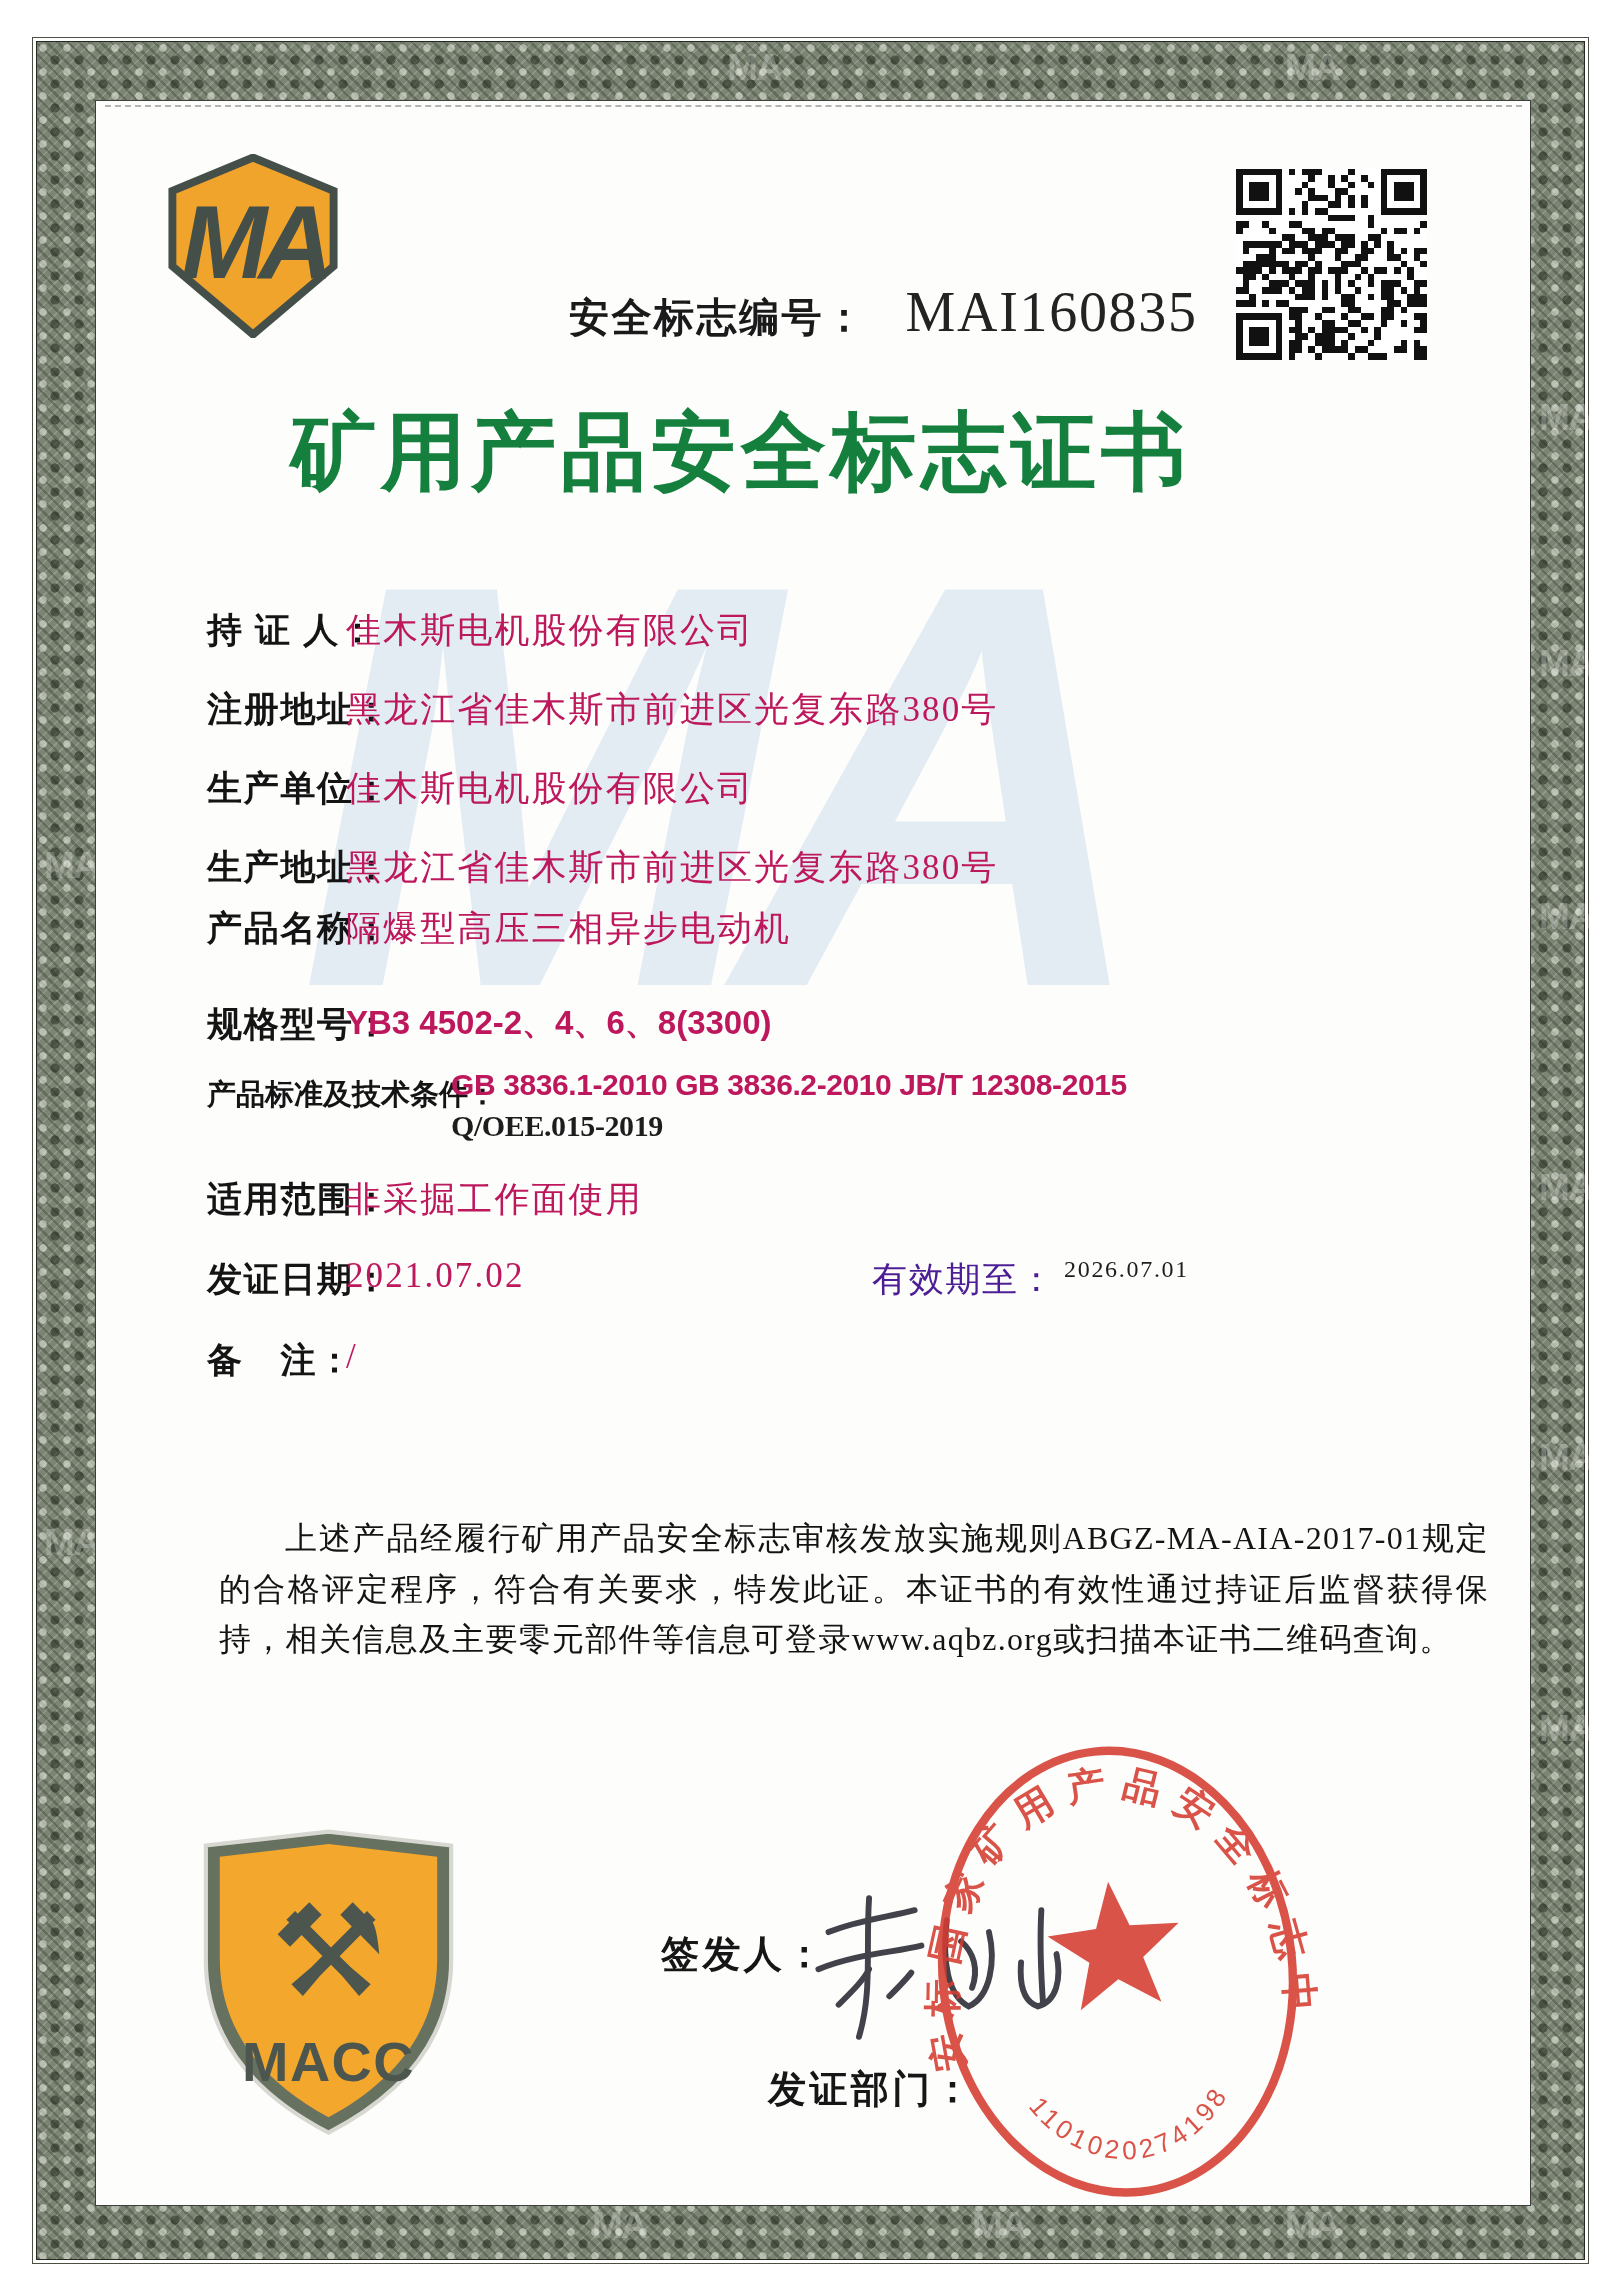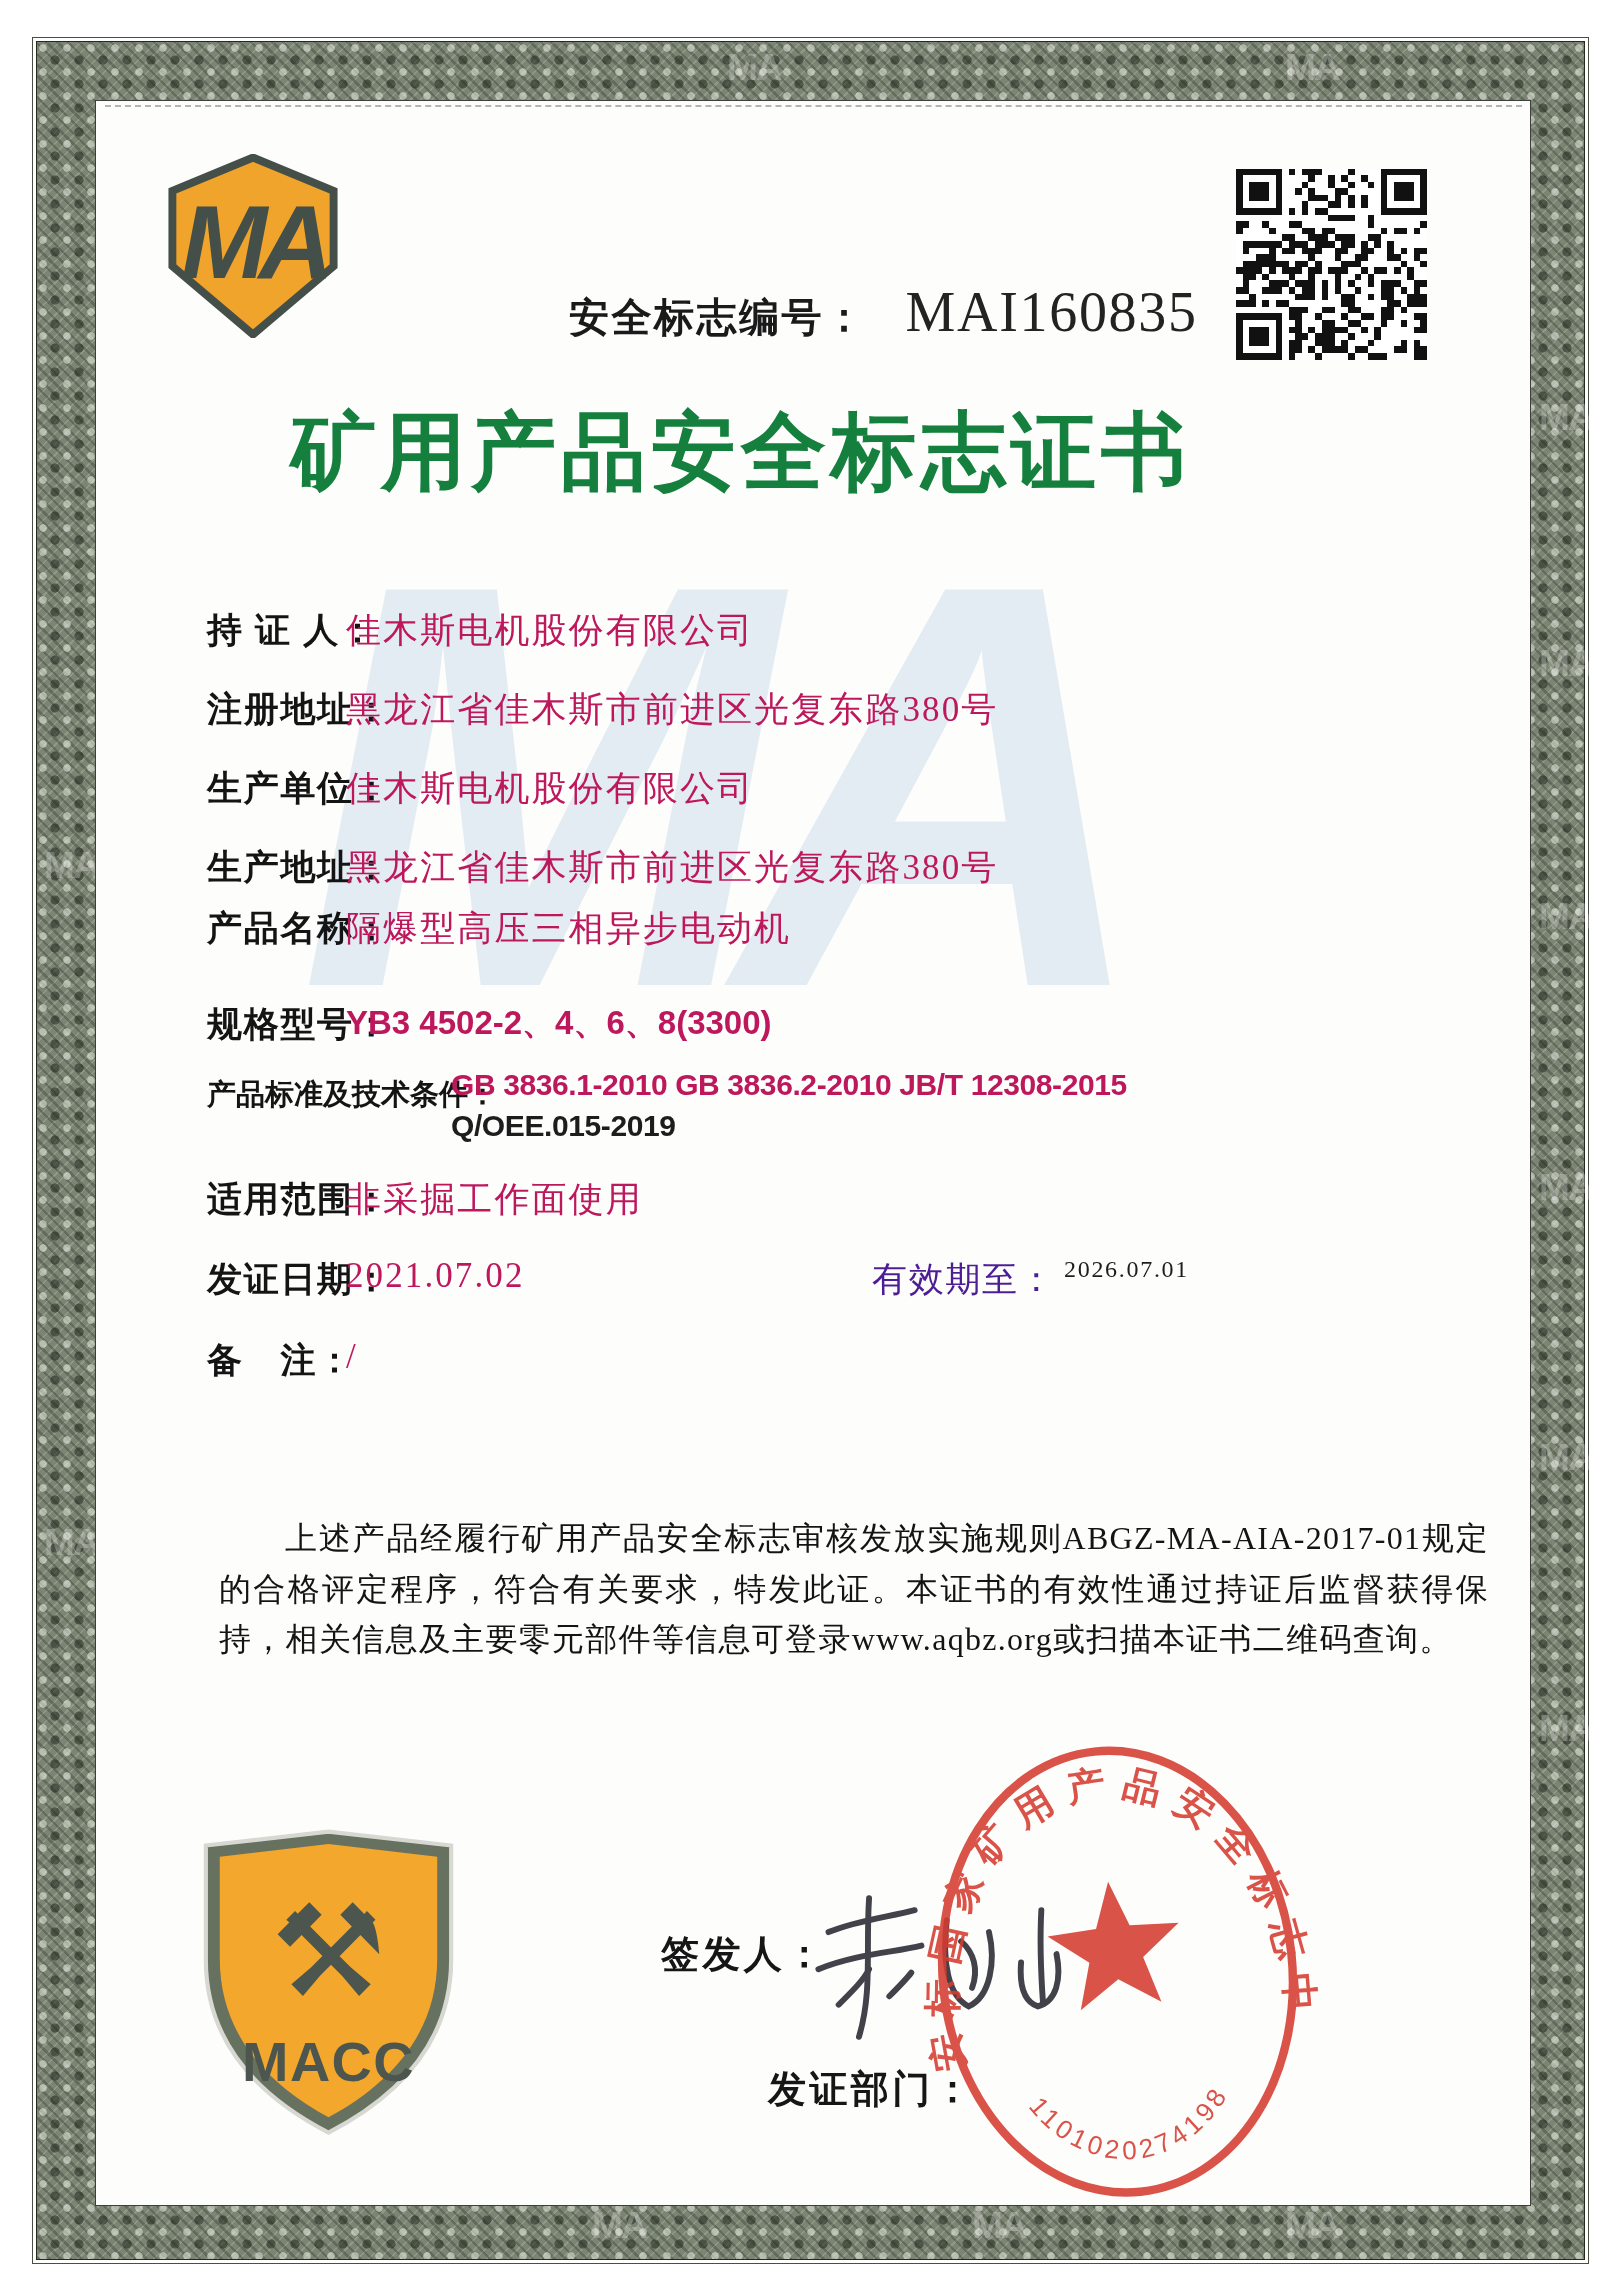--- a/index.html
+++ b/index.html
@@ -39,21 +39,21 @@
   
   .frow{position:absolute;left:0;right:0;height:54px;z-index:3;}
   .flabel{position:absolute;left:111px;font-weight:bold;font-size:35px;color:#141414;
     letter-spacing:1.7px;white-space:pre;}
   .fvalue{position:absolute;left:250px;font-family:"Liberation Serif",serif;font-size:35px;
     color:#be185d;letter-spacing:2.1px;white-space:pre;}
   .v-sans{font-family:"Liberation Sans",sans-serif;font-weight:bold;font-size:33px;letter-spacing:0;}
   .std .flabel{font-size:29px;letter-spacing:0;top:6.8px;}
   .std .fvalue{left:355px;font-family:"Liberation Sans",sans-serif;font-weight:bold;
     font-size:30px;letter-spacing:-0.4px;}
-  .std .fvalue2{position:absolute;left:355px;top:41px;font-family:Liberation Sans, sans-serif;
+  .std .fvalue2{position:absolute;left:355px;top:41px;font-family:Liberation Serif, serif;
     font-weight:bold;font-size:30px;color:#1d1d1d;letter-spacing:-0.4px;text-align:right;}
   .exp-label{position:absolute;left:776px;font-weight:normal;font-size:35px;color:#4c1d95;
     letter-spacing:1.7px;}
   .exp-value{position:absolute;left:968px;font-family:"Liberation Serif",serif;font-size:24px;
     color:#1d1d1d;letter-spacing:1.7px;}
   .statement{position:absolute;left:123px;top:1412px;width:1270px;z-index:3;
     font-family:"Liberation Serif",serif;font-size:32px;line-height:1.58;color:#141414;
     letter-spacing:1.3px;text-indent:66px;text-align:justify;}
   
   .macc{position:absolute;left:93px;top:1725px;width:279px;height:315px;z-index:3;}

